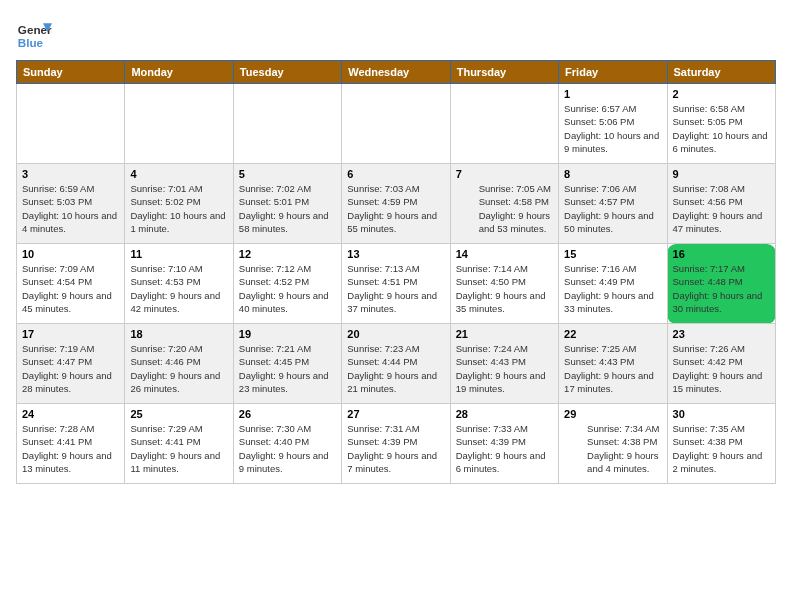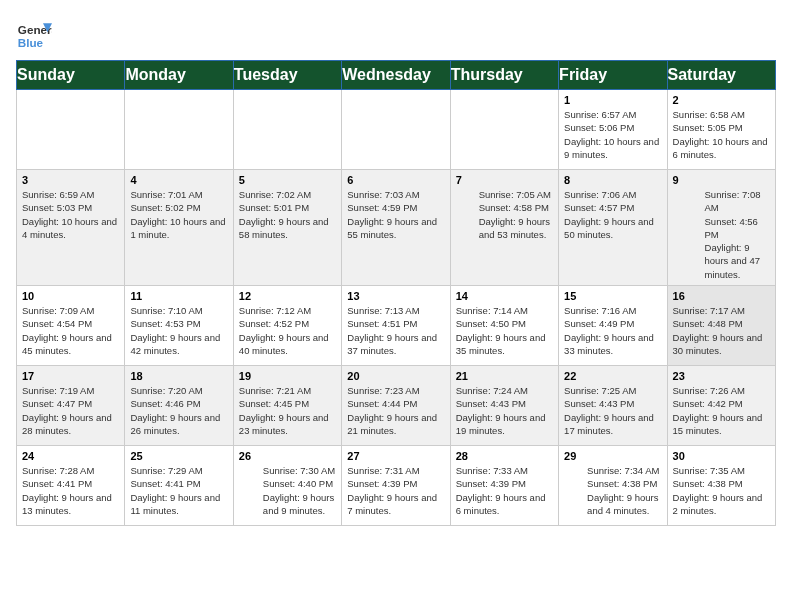--- a/index.html
+++ b/index.html
@@ -34,25 +34,25 @@
     .subtitle {
       font-size: 14px;
       color: #555;
     }
     .calendar {
       width: 100%;
       border-collapse: collapse;
       font-size: 10px;
     }
     .calendar th {
-      background: #14532d;
+      background: #a16207;
       color: #fff;
       text-align: left;
-      padding: 5px 0;
-      font-size: 16px;
+      padding: 5px 6px;
+      font-size: 11px;
       font-weight: bold;
       border: 1px solid #2a6aae;
     }
     .calendar td {
       vertical-align: top;
       border: 1px solid #ccc;
       padding: 4px 5px;
       width: calc(100% / 7);
       height: 80px;
       background: #fff;
@@ -153,21 +153,21 @@
 Daylight: 9 hours and 53 minutes.</div>
         </td>
         <td style="background: rgb(240, 240, 240);">
           <span class="day-num">8</span>
           <div class="day-info" style="white-space: pre-line;">Sunrise: 7:06 AM
 Sunset: 4:57 PM
 Daylight: 9 hours and 50 minutes.</div>
         </td>
         <td style="background: rgb(240, 240, 240);">
           <span class="day-num">9</span>
-          <div class="day-info" style="white-space: pre-line; margin-left: 32px;">Sunrise: 7:08 AM
+          <div class="day-info" style="white-space: pre-line;">Sunrise: 7:08 AM
 Sunset: 4:56 PM
 Daylight: 9 hours and 47 minutes.</div>
         </td>
       </tr>
       <tr>
         <td style="background: rgb(255, 255, 255);">
           <span class="day-num">10</span>
           <div class="day-info" style="white-space: pre-line;">Sunrise: 7:09 AM
 Sunset: 4:54 PM
 Daylight: 9 hours and 45 minutes.</div>
@@ -195,21 +195,21 @@
           <div class="day-info" style="white-space: pre-line;">Sunrise: 7:14 AM
 Sunset: 4:50 PM
 Daylight: 9 hours and 35 minutes.</div>
         </td>
         <td style="background: rgb(255, 255, 255);">
           <span class="day-num">15</span>
           <div class="day-info" style="white-space: pre-line;">Sunrise: 7:16 AM
 Sunset: 4:49 PM
 Daylight: 9 hours and 33 minutes.</div>
         </td>
-        <td style="background: #e5e5e5;">
+        <td style="background: #22c55e; border-radius: 9px;">
           <span class="day-num">16</span>
           <div class="day-info" style="white-space: pre-line;">Sunrise: 7:17 AM
 Sunset: 4:48 PM
 Daylight: 9 hours and 30 minutes.</div>
         </td>
       </tr>
       <tr>
         <td style="background: rgb(240, 240, 240);">
           <span class="day-num">17</span>
           <div class="day-info" style="white-space: pre-line;">Sunrise: 7:19 AM
@@ -261,21 +261,21 @@
 Daylight: 9 hours and 13 minutes.</div>
         </td>
         <td style="background: rgb(255, 255, 255);">
           <span class="day-num">25</span>
           <div class="day-info" style="white-space: pre-line;">Sunrise: 7:29 AM
 Sunset: 4:41 PM
 Daylight: 9 hours and 11 minutes.</div>
         </td>
         <td style="background: rgb(255, 255, 255);">
           <span class="day-num">26</span>
-          <div class="day-info" style="white-space: pre-line; margin-left: 24px;">Sunrise: 7:30 AM
+          <div class="day-info" style="white-space: pre-line;">Sunrise: 7:30 AM
 Sunset: 4:40 PM
 Daylight: 9 hours and 9 minutes.</div>
         </td>
         <td style="background: rgb(255, 255, 255);">
           <span class="day-num">27</span>
           <div class="day-info" style="white-space: pre-line;">Sunrise: 7:31 AM
 Sunset: 4:39 PM
 Daylight: 9 hours and 7 minutes.</div>
         </td>
         <td style="background: rgb(255, 255, 255);">

